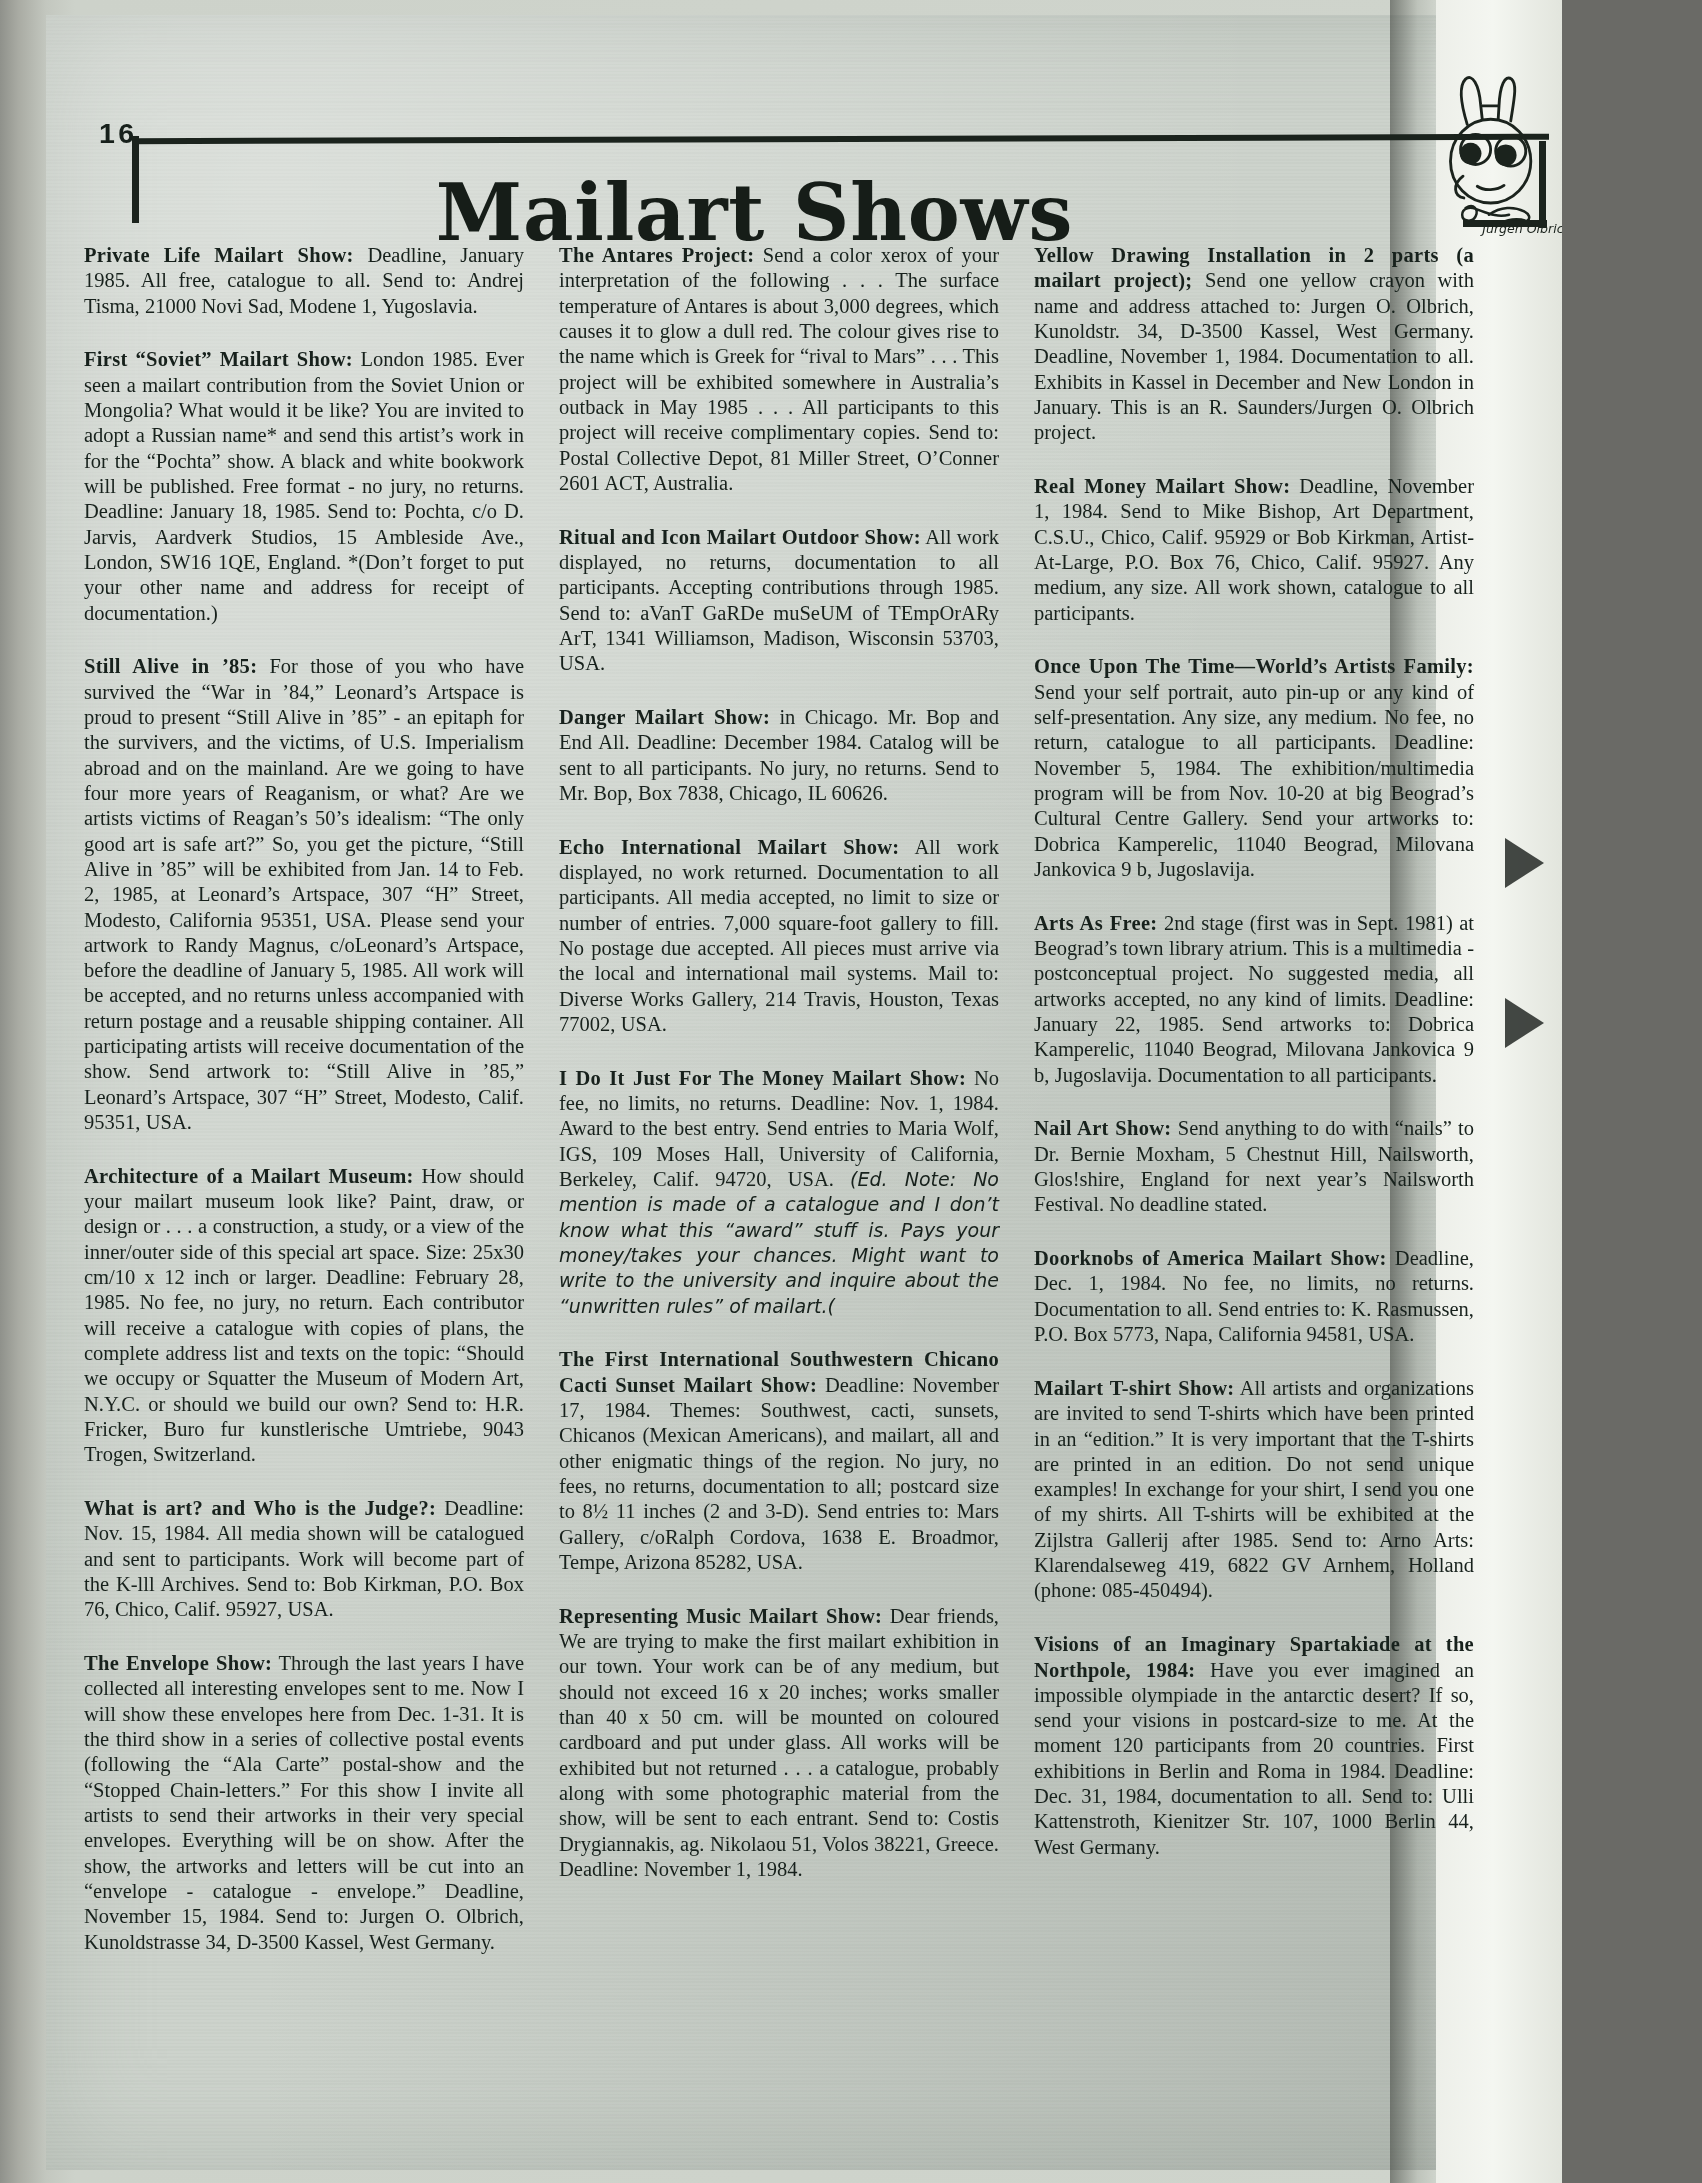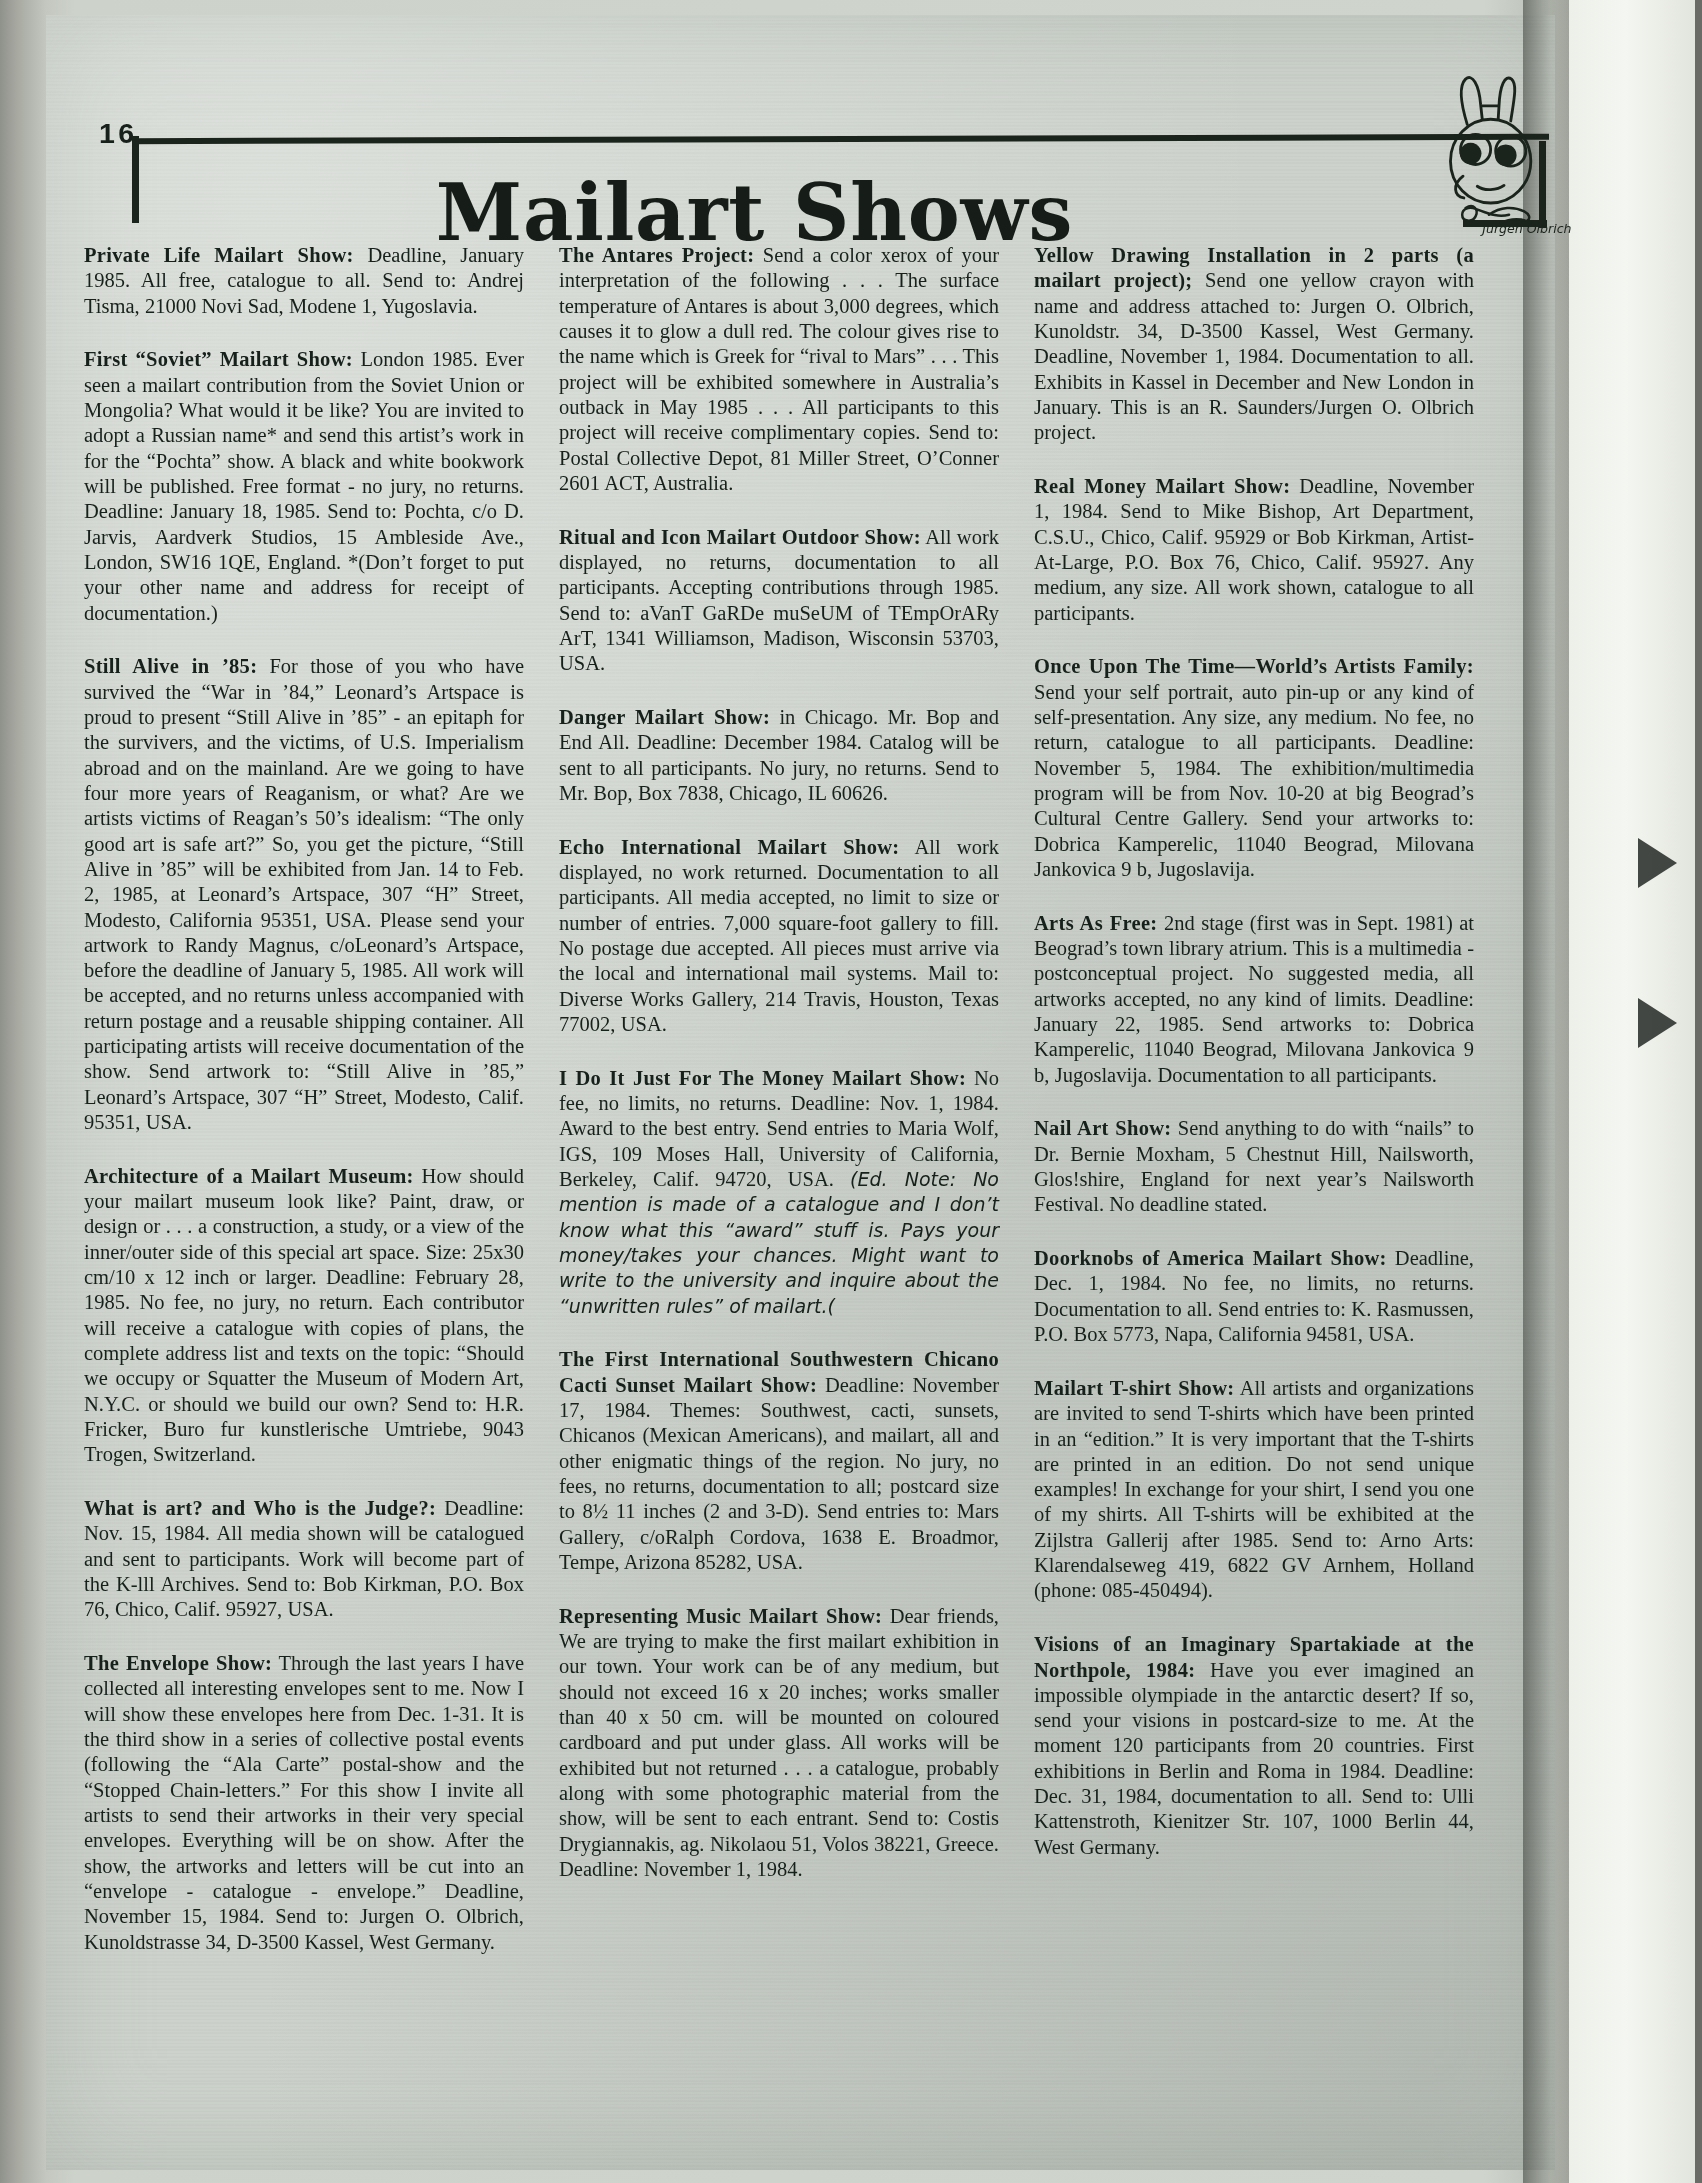--- a/index.html
+++ b/index.html
@@ -1,18 +1,18 @@
 <!DOCTYPE html>
 <html style="font-size:13.4px"><head>
 <meta charset="utf-8">
 <style>
   html,body{margin:0;padding:0;background:#6a6a66;}
   #page{
     position:relative;
-    width:1695px;height:2183px;
+    width:1562px;height:2183px;
     background:#7dd3fc;
     overflow:hidden;
     font-family:"Liberation Serif", serif;
   }
   
   .scan-bg{position:absolute;inset:0;
     background:
       linear-gradient(90deg,#8f918b 0px,#a9aba3 18.4px,#c3c7bf 46px,#cdd2ca 75px,#cfd4cc 1484px,#bcc1b9 1543px,#9a9c94 1576px,#e9ece6 1593px,#f2f4ef 1643px,#dfe2db 1702px);
   }
   .paper{

